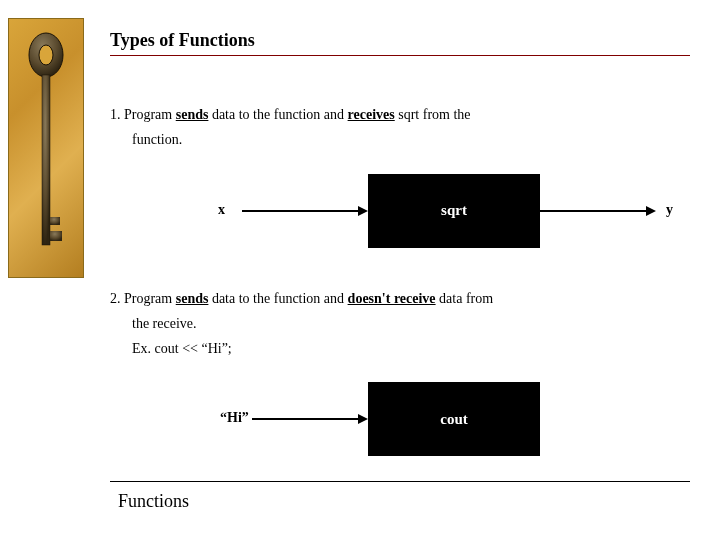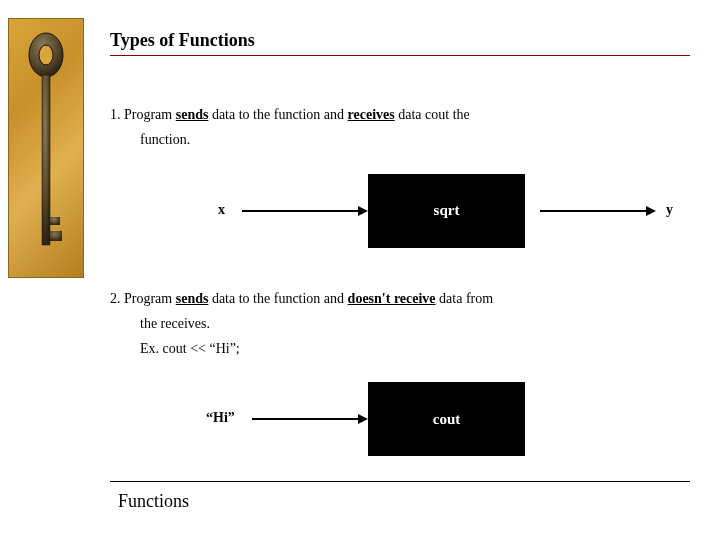--- a/index.html
+++ b/index.html
@@ -44,30 +44,30 @@
     border-top: 1px solid #800000;
     margin-top: 4px;
     width: 580px;
   }
   .para {
     font-size: 14px;
     line-height: 1.35;
     color: #000;
     margin-bottom: 6px;
   }
-  .indent { margin-left: 30px; }
+  .indent { margin-left: 22px; }
   .u { text-decoration: underline; font-weight: bold; }
   .diagram {
     position: relative;
     height: 90px;
     margin: 22px 0 28px 0;
   }
   .box {
     position: absolute;
-    width: 157px;
+    width: 172px;
     height: 74px;
     background: #000;
     color: #fff;
     font-weight: bold;
     font-size: 15px;
     display: flex;
     align-items: center;
     justify-content: center;
   }
   .lbl {
@@ -125,47 +125,47 @@
 
 <div class="content">
 
   <div class="title">
     <span>Types of Functions</span>
     <div class="title-underline"></div>
   </div>
 
   <div>
     <div class="para">
-      <span>1. Program </span><span class="u">sends</span><span> data to the function and </span><span class="u">receives</span><span> data cout the</span>
+      <span>1. Program </span><span class="u">sends</span><span> data to the function and </span><span class="u">receives</span><span> sqrt from the</span>
     </div>
     <div class="para indent">function.</div>
   </div>
 
   <div class="diagram">
     <span class="lbl" style="left:108px; top:30px;">x</span>
     <div class="arrow-line" style="left:132px; top:38px; width:118px;"></div>
     <div class="arrow-head-r" style="left:248px; top:34px;"></div>
     <div class="box" style="left:258px; top:2px;">
       <span>sqrt</span>
     </div>
     <div class="arrow-line" style="left:430px; top:38px; width:108px;"></div>
     <div class="arrow-head-r" style="left:536px; top:34px;"></div>
     <span class="lbl" style="left:556px; top:30px;">y</span>
   </div>
 
   <div>
     <div class="para">
       <span>2. Program </span><span class="u">sends</span><span> data to the function and </span><span class="u">doesn't receive</span><span> data from</span>
     </div>
-    <div class="para indent">the receives.</div>
+    <div class="para indent">the receive.</div>
     <div class="para indent">Ex. cout &lt;&lt; “Hi”;</div>
   </div>
 
   <div class="diagram">
-    <span class="lbl" style="left:96px; top:30px;text-align:center;">“Hi”</span>
+    <span class="lbl" style="left:110px; top:30px;text-align:center;">“Hi”</span>
     <div class="arrow-line" style="left:142px; top:38px; width:108px;"></div>
     <div class="arrow-head-r" style="left:248px; top:34px;"></div>
     <div class="box" style="left:258px; top:2px;align-items:center;">
       <span>cout</span>
     </div>
   </div>
 
 </div>
 
 <div class="footer-rule"></div>

